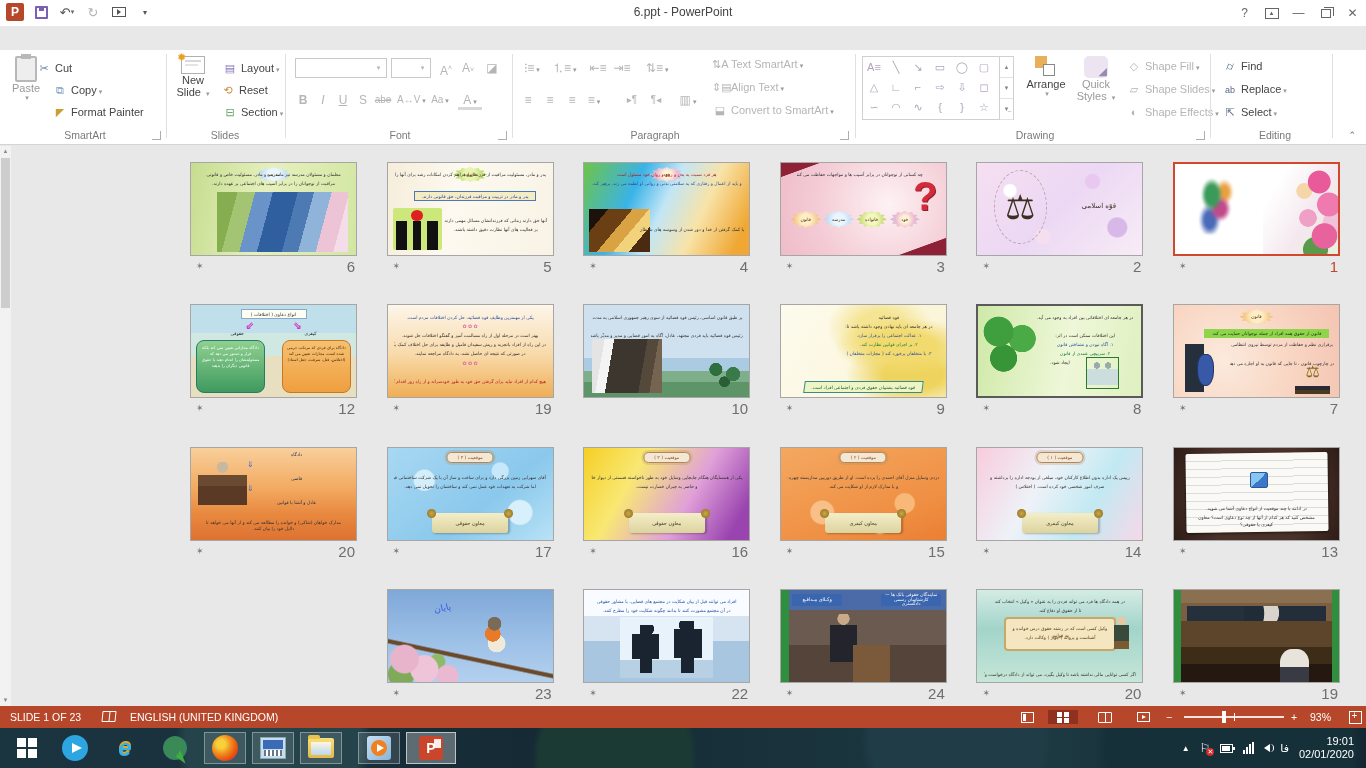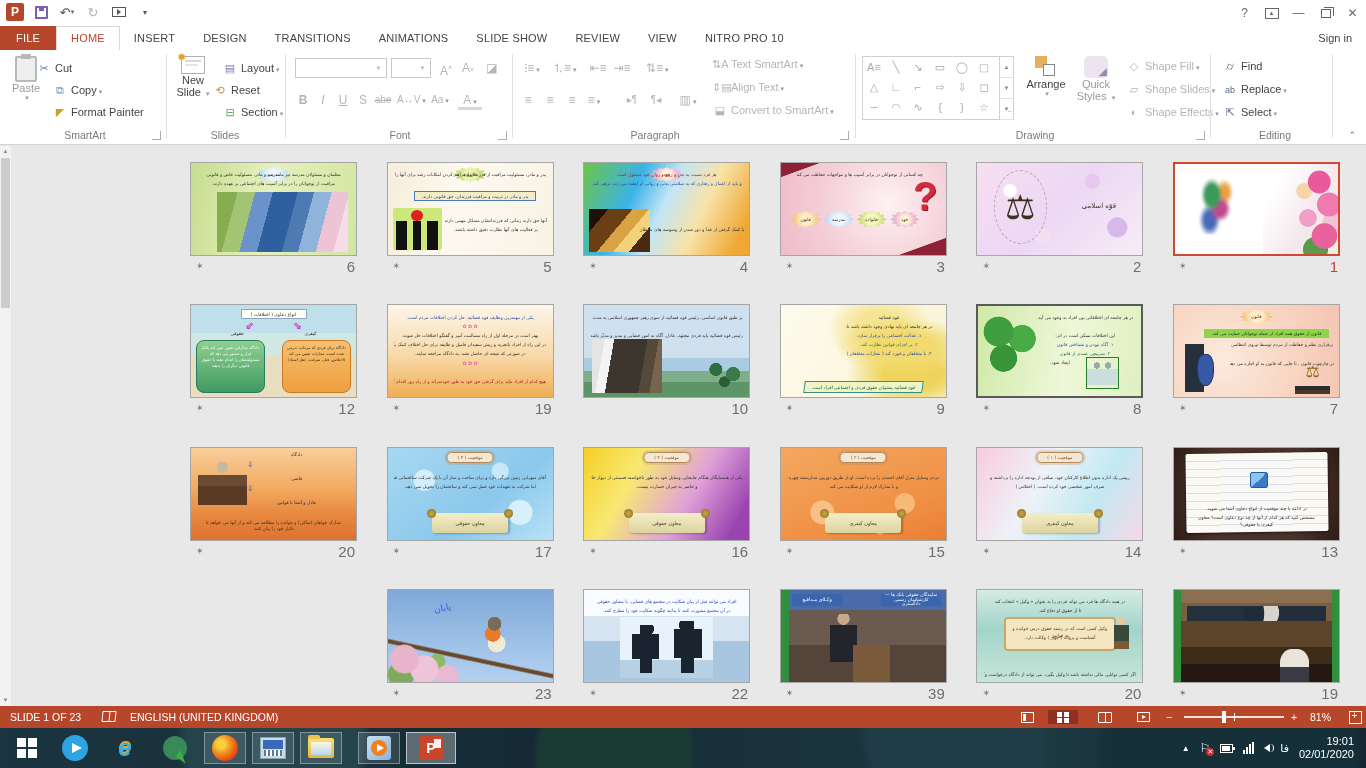--- a/index.html
+++ b/index.html
@@ -238,46 +238,34 @@
         </div>
       <div class="qicon">↶<span class="qdrop">▾</span></div>
       <div class="qicon" style="color:#b5b5b5">↻</div>
       <div class="qicon">
         <div style="width:14px;height:10px;border:1px solid #555;position:relative">
             <span style="position:absolute;left:4px;top:1px;border-left:4px solid #555;border-top:3px solid transparent;border-bottom:3px solid transparent"></span>
           </div>
       </div>
       <div class="qicon" style="font-size:8px">▾</div>
     </div>
+    <div id="title-text">6.ppt - PowerPoint</div>
     <div id="wctrl">
       <div class="wbtn">?</div>
       <div class="wbtn">
           <div id="rib-disp">▴</div>
         </div>
       <div class="wbtn">—</div>
       <div class="wbtn">
           <div id="restore-ic"></div>
         </div>
       <div class="wbtn">✕</div>
     </div>
   </div>
 
-  <div id="tabrow">
-    <div class="rtab" id="tab-file">FILE</div>
-    <div class="rtab active">HOME</div>
-    <div class="rtab">INSERT</div>
-    <div class="rtab">DESIGN</div>
-    <div class="rtab">TRANSITIONS</div>
-    <div class="rtab">ANIMATIONS</div>
-    <div class="rtab">SLIDE SHOW</div>
-    <div class="rtab">REVIEW</div>
-    <div class="rtab">VIEW</div>
-    <div class="rtab">NITRO PRO 10</div>
-    <div id="signin">Sign in</div>
-  </div>
 
   <div id="ribbon">
 
     <div class="bigbtn" style="left:8px;top:6px;width:36px">
       <div style="width:22px;height:26px;margin:0 auto;border:2px solid #b8b8b8;border-radius:2px;position:relative;background:#eee">
           <span style="position:absolute;left:4px;top:-4px;width:10px;height:5px;background:#b8b8b8"></span>
         </div>
       <div>Paste</div>
         <div class="drp">▾</div>
     </div>
@@ -291,21 +279,21 @@
     <div class="bigbtn" style="left:172px;top:6px;width:42px;color:#444">
       <div style="width:24px;height:18px;margin:0 auto;border:1px solid #b0b0b0;background:#fff;position:relative">
           <span style="position:absolute;left:-5px;top:-6px;color:#e8a020;font-size:11px">✹</span>
           <span style="position:absolute;left:3px;top:3px;right:3px;height:2px;background:#d8d8d8"></span>
           <span style="position:absolute;left:3px;top:7px;right:6px;height:2px;background:#e4e4e4"></span>
         </div>
       <div><span>New</span></div>
       <div><span>Slide</span> <span class="drp">▾</span></div>
     </div>
     <div class="rbtn" style="left:222px;top:12px"><span class="ic" style="color:#8a7ab8">▤</span><span>Layout</span><span class="drp">▾</span></div>
-    <div class="rbtn" style="left:212px;top:34px"><span class="ic" style="color:#c89040">⟲</span><span>Reset</span></div>
+    <div class="rbtn" style="left:220px;top:34px"><span class="ic" style="color:#c89040">⟲</span><span>Reset</span></div>
     <div class="rbtn" style="left:222px;top:56px"><span class="ic" style="color:#6aa86a">⊟</span><span>Section</span><span class="drp">▾</span></div>
     <div class="glabel" style="left:170px;width:110px">Slides</div>
     <div class="gsep" style="left:285px"></div>
 
     <div class="combo" style="left:295px;top:8px;width:92px">
         <span class="ca">▾</span>
       </div>
     <div class="combo" style="left:391px;top:8px;width:40px">
         <span class="ca">▾</span>
       </div>
@@ -664,21 +652,21 @@
             <span class="mnum">22</span>
           </div>
         </div>
         <div class="cell" style="left: 779.8px; top: 442.9px;">
           <div class="thumb bg21">
             <div class="bn21 bn21l">وکـلای مـدافـع</div>
             <div class="bn21 bn21r">نمایندگان حقوقی بانک ها — کارشناسان رسمی دادگستری</div>
           </div>
           <div class="meta">
             <span class="mstar">✶</span>
-            <span class="mnum">39</span>
+            <span class="mnum">24</span>
           </div>
         </div>
         <div class="cell" style="left: 976.4px; top: 442.9px;">
           <div class="thumb bg20">
             <div class="ml t-dk pos-a">در همه دادگاه ها فرد می تواند فردی را به عنوان « وکیل » انتخاب کند</div>
             <div class="ml t-dk pos-b">تا از حقوق او دفاع کند.</div>
             <div class="frame20"></div>
             <div class="ml20 f20a">وکیل کسی است که در رشته حقوق درس خوانده و به قوانین</div>
             <div class="ml20 f20b">آشناست و پروانه ( جواز ) وکالت دارد.</div>
             <div class="man20"></div>
@@ -721,21 +709,21 @@
       </div>
     <div class="svicon" style="left:1128px">
         <div class="ic-show"></div>
       </div>
     <div class="sitem" style="left:1166px">−</div>
     <div id="zoomtrack">
         <div id="zoomtick"></div>
         <div id="zoomthumb"></div>
       </div>
     <div class="sitem" style="left:1291px">+</div>
-    <div class="sitem" style="left:1310px">81%</div>
+    <div class="sitem" style="left:1310px">93%</div>
     <div class="svicon" style="left:1340px">
         <div class="ic-fit"></div>
       </div>
   </div>
 
   <div id="taskbar">
     <div class="tbic" style="left:6px">
         <div id="start-ic">
           <i></i>
           <i></i>

